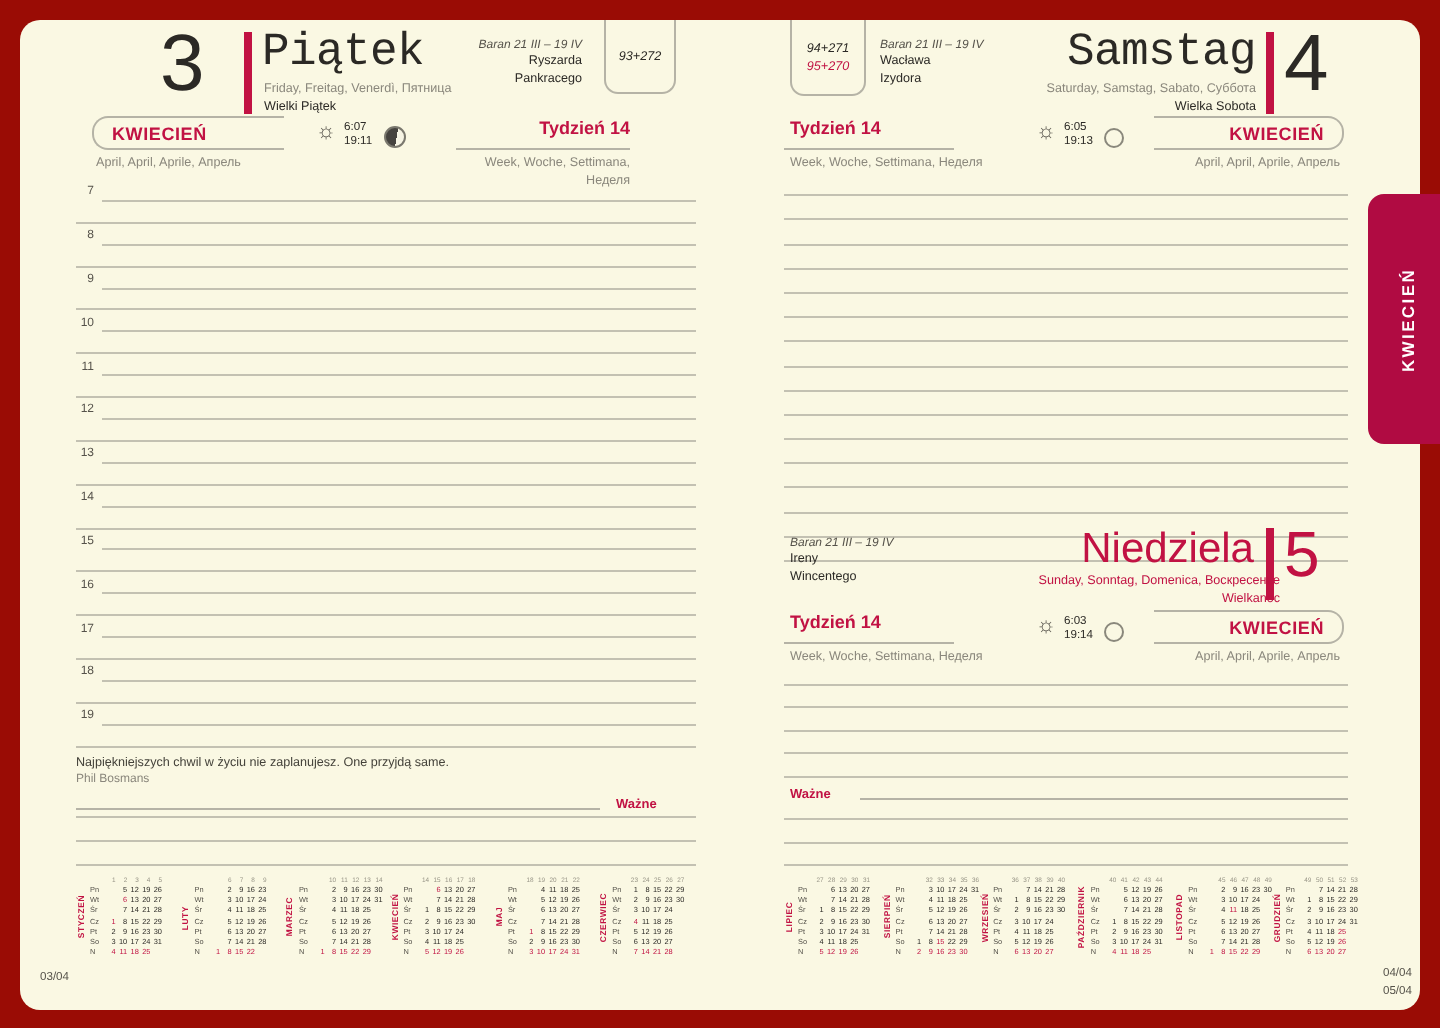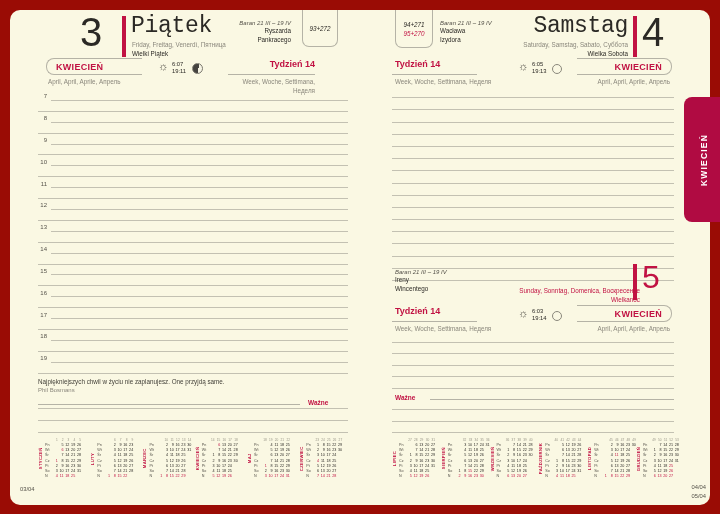--- a/index.html
+++ b/index.html
@@ -615,20 +615,21 @@
           <div class="nline" style="height: 11.2px;"></div>
           <div class="nline" style="height: 11.2px;"></div>
           <div class="nline" style="height: 11.2px;"></div>
         </div>
 
       <div class="abs" style="left:3px;top:258px;">
         <div class="tiny ital" style="color:#55524A;">Baran 21 III – 19 IV</div>
         <div class="small dark">Ireny</div>
         <div class="small dark">Wincentego</div>
       </div>
+      <div class="abs rt accent" style="left:100px;top:254px;width:135px;font-size:21px;line-height:1;">Niedziela</div>
       <div class="abs vbar" style="left:241px;top:254px;height:36px;"></div>
       <div class="abs daynum red" style="left:250px;top:251px;font-size:32px;">5</div>
       <div class="abs rt small accent" style="left:60px;top:277px;width:188px;">Sunday, Sonntag, Domenica, Воскресенье</div>
       <div class="abs rt small accent" style="left:60px;top:286px;width:188px;">Wielkanoc</div>
 
       <div class="abs wlabel" style="left:3px;top:296px;">Tydzień 14</div>
       <div class="abs rule" style="left:0;top:311px;width:85px;"></div>
       <div class="abs small gray" style="left:3px;top:315px;">Week, Woche, Settimana, Неделя</div>
       <div class="abs sun" style="left:126px;top:298px;">☼</div>
       <div class="abs suntimes" style="left:140px;top:298px;">

